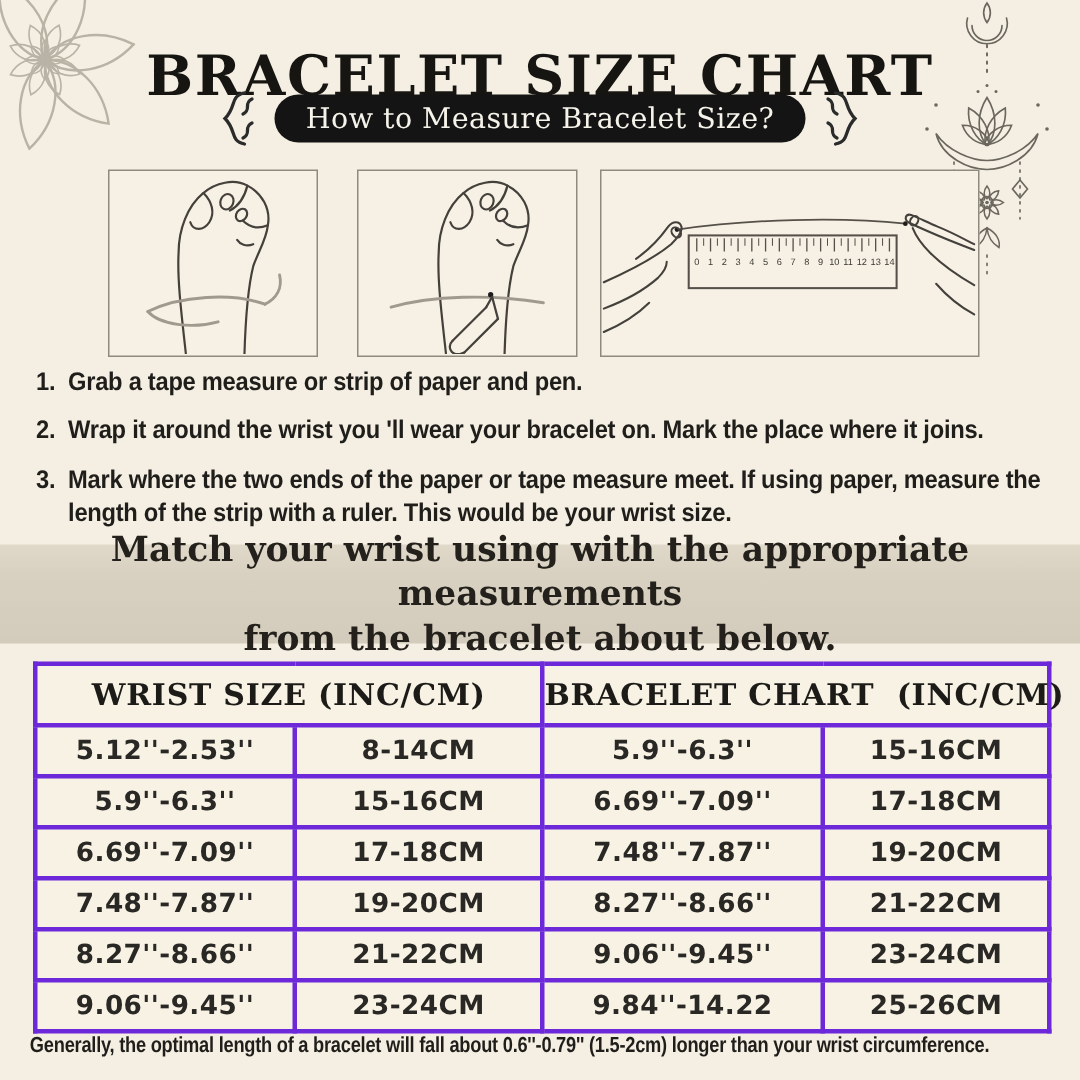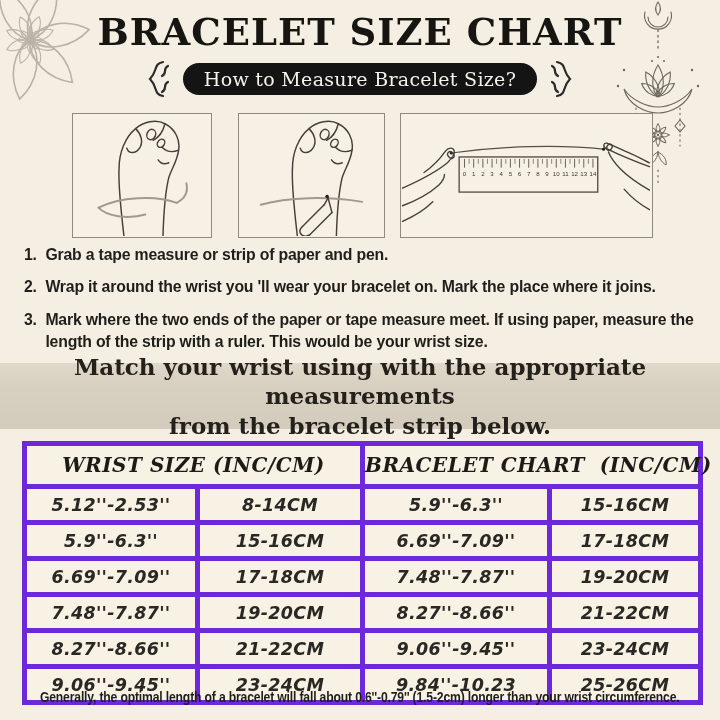--- a/index.html
+++ b/index.html
@@ -1,19 +1,19 @@
 <!DOCTYPE html>
 <html><head>
 <meta charset="utf-8">
 <style>
   html,body{margin:0;padding:0;}
   .canvas{position:relative;width:720px;height:720px;background:#f4efe2;overflow:hidden;
           font-family:"Liberation Sans",sans-serif;color:#1f1d1a;}
   .deco{position:absolute;pointer-events:none;}
-  .title{position:absolute;top:10px;left:0;width:720px;text-align:center;
+  .title{position:absolute;top:28px;left:0;width:720px;text-align:center;
          font-family:"DejaVu Serif",serif;font-weight:700;font-size:37px;
          letter-spacing:1px;color:#171512;}
   .badge-row{position:absolute;top:61px;left:0;width:720px;height:36px;
              display:flex;justify-content:center;align-items:center;gap:12px;}
   .pill{background:#141414;color:#f6f3ea;border-radius:18px;padding:5px 21px;
         font-family:"DejaVu Serif",serif;font-weight:400;font-size:19px;letter-spacing:0.3px;}
   .illus-box{position:absolute;top:113px;height:125px;border:1.4px solid #8f8a7e;
              background:#f6f1e4;box-sizing:border-box;}
   .box1{left:72px;width:140px;}
   .box2{left:238px;width:147px;}
@@ -23,26 +23,26 @@
                 font-size:17px;font-weight:700;letter-spacing:-0.2px;line-height:1.32;color:#201e1b;}
   .instr{display:flex;margin-bottom:10px;}
   .instr .num{width:23px;flex:0 0 23px;}
   .instr .txt{flex:1;}
   .banner{position:absolute;top:363px;left:0;width:720px;height:66px;
           background:linear-gradient(180deg,#e0d9ca 0%,#d8d1c2 30%,#d3ccbd 100%);
           display:flex;flex-direction:column;justify-content:center;text-align:center;
           font-family:"DejaVu Serif",serif;font-weight:700;font-size:23px;line-height:1.27;color:#24211c;}
   table.size{position:absolute;top:441px;left:22px;width:676px;border-collapse:collapse;
              table-layout:fixed;background:#f7f2e4;border:2px solid #55504a;}
-  table.size th,table.size td{border:5px solid #6d28d9;text-align:center;padding:0;font-style:italic;}
+  table.size th,table.size td{border:3px solid #6d28d9;text-align:center;padding:0;}
   table.size th{height:38px;font-family:"DejaVu Serif",serif;font-size:20px;font-weight:700;
                 letter-spacing:0.5px;white-space:pre;color:#1d1b18;}
   table.size td{height:31px;font-family:"DejaVu Sans",sans-serif;font-size:17.5px;
                 font-weight:700;letter-spacing:0.3px;color:#2a2824;}
-  .footer-note{position:absolute;top:689px;left:0;width:720px;display:flex;justify-content:center;}
+  .footer-note{position:absolute;top:689px;left:0;width:720px;display:flex;justify-content:flex-end;}
   .footer-note span{font-size:14.5px;font-weight:700;letter-spacing:-0.2px;white-space:nowrap;
                     transform:scaleX(0.84);transform-origin:center top;color:#201e1b;}
   svg{display:block;}
 </style>
 </head>
 <body>
 
 <div class="canvas">
 
   <svg width="0" height="0" style="position:absolute" aria-hidden="true">
@@ -237,21 +237,21 @@
       <span class="txt">Wrap it around the wrist you 'll wear your bracelet on. Mark the place where it joins.</span>
     </div>
     <div class="instr">
       <span class="num">3.</span>
       <span class="txt">Mark where the two ends of the paper or tape measure meet. If using paper, measure the length of the strip with a ruler. This would be your wrist size.</span>
     </div>
   </div>
 
   <div class="banner">
     <div>Match your wrist using with the appropriate measurements</div>
-    <div>from the bracelet strip below.</div>
+    <div>from the bracelet about below.</div>
   </div>
 
   <table class="size">
     <colgroup>
         <col style="width:173px">
         <col style="width:165px">
         <col style="width:187px">
         <col style="width:151px">
       </colgroup>
     <tbody>
@@ -285,21 +285,21 @@
       </tr>
       <tr>
         <td>8.27''-8.66''</td>
         <td>21-22CM</td>
         <td>9.06''-9.45''</td>
         <td>23-24CM</td>
       </tr>
       <tr>
         <td>9.06''-9.45''</td>
         <td>23-24CM</td>
-        <td>9.84''-10.23</td>
+        <td>9.84''-14.22</td>
         <td>25-26CM</td>
       </tr>
     </tbody>
   </table>
 
   <div class="footer-note">
     <span>Generally, the optimal length of a bracelet will fall about 0.6''-0.79'' (1.5-2cm) longer than your wrist circumference.</span>
   </div>
 
 </div>

